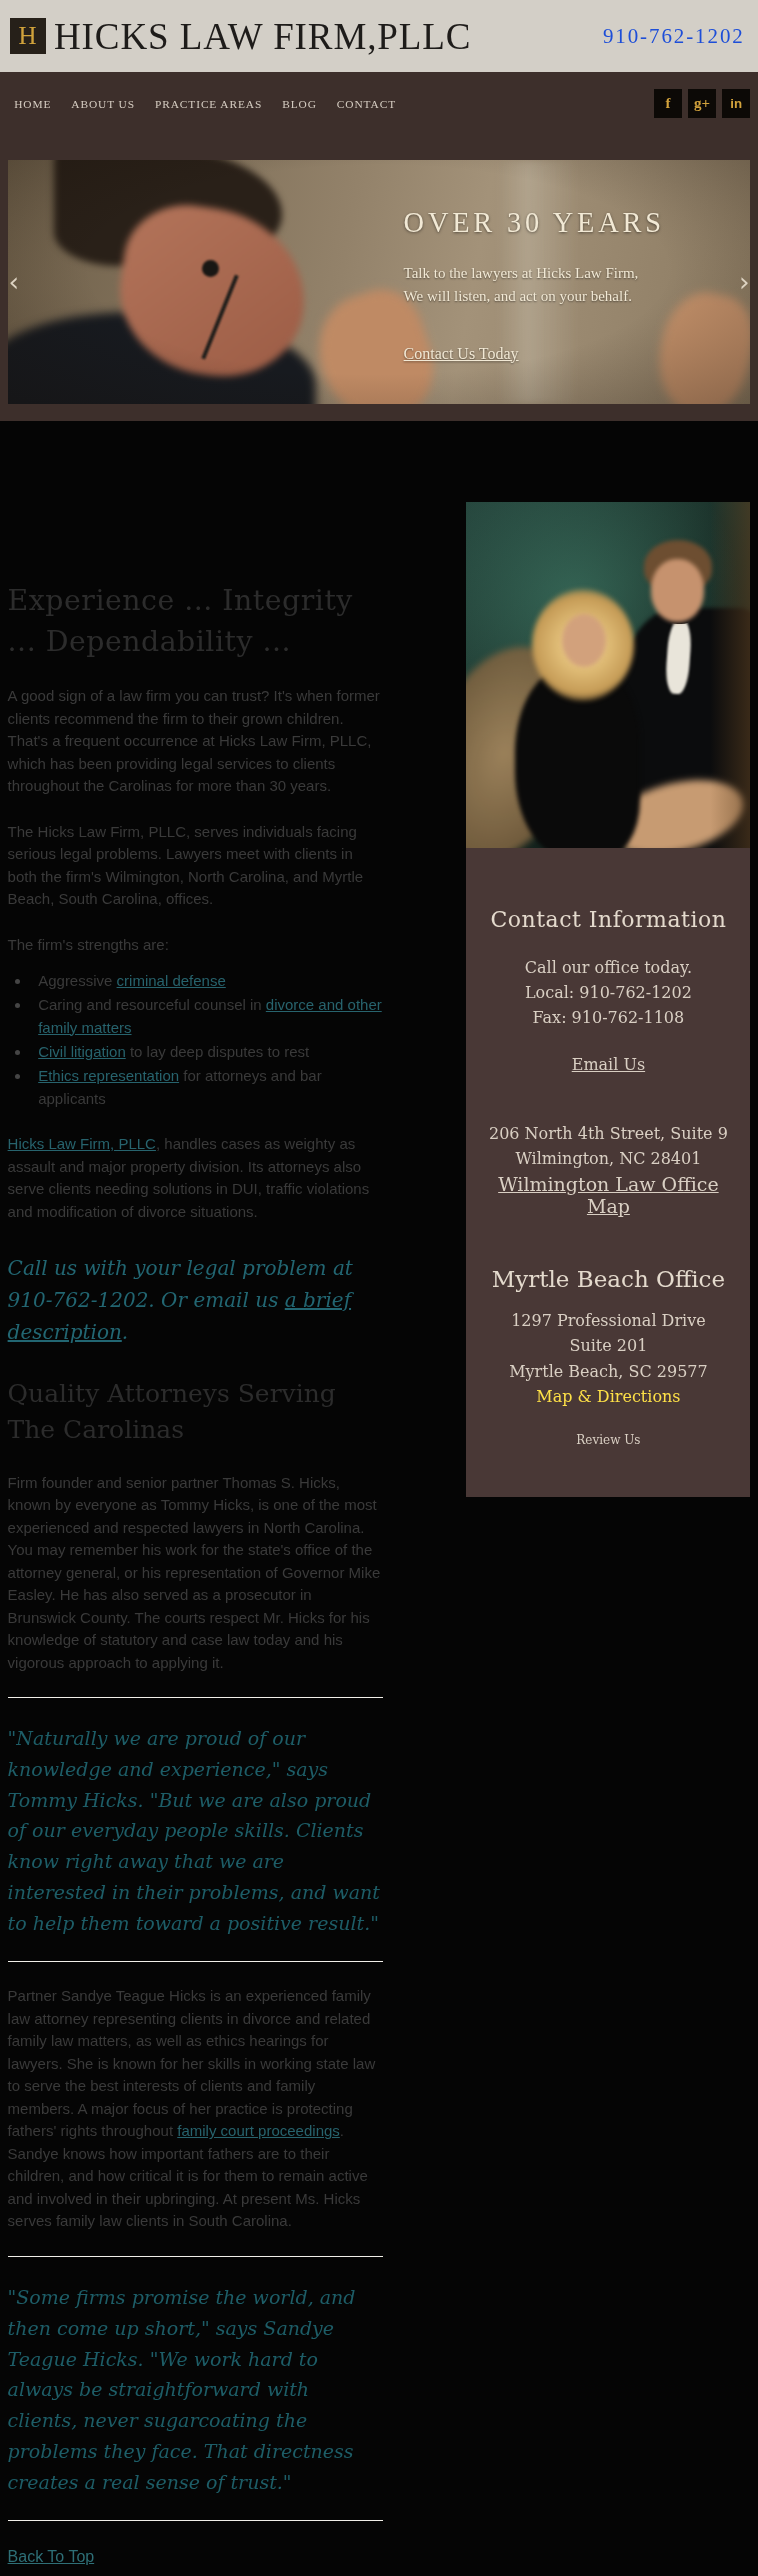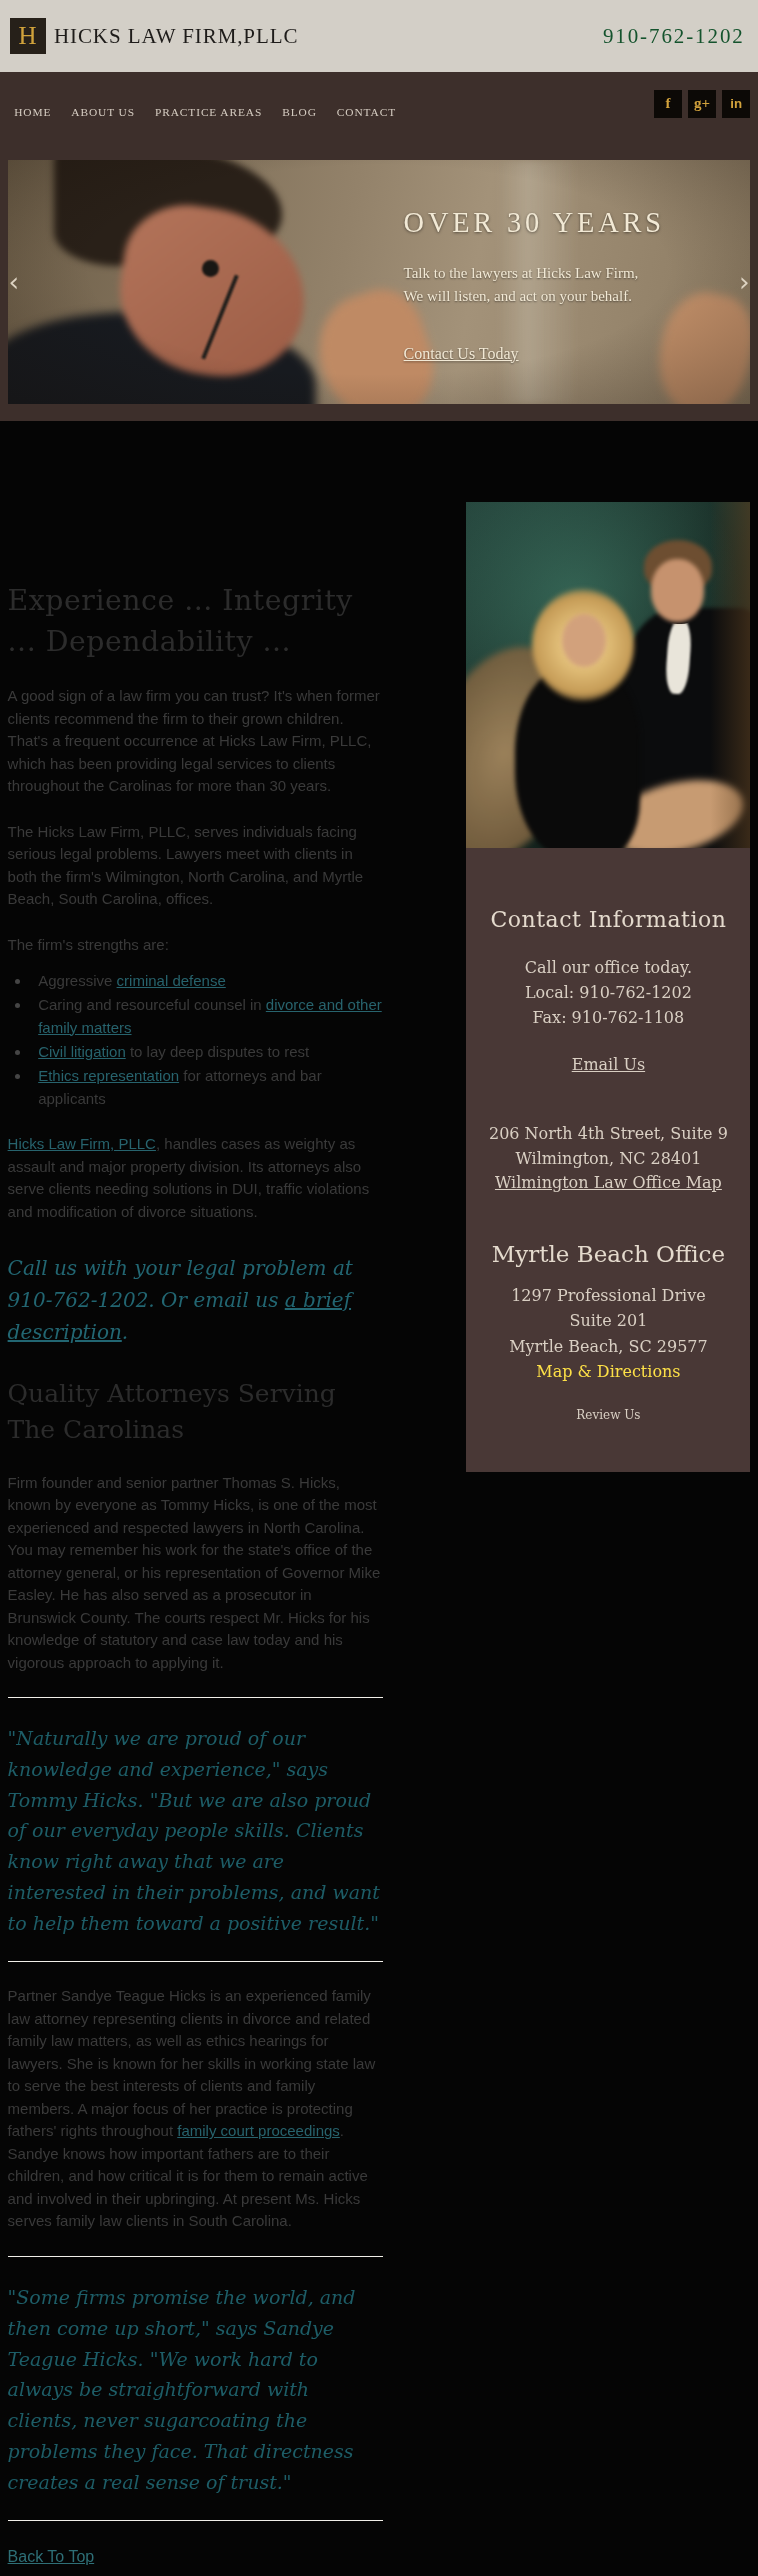--- a/index.html
+++ b/index.html
@@ -4,26 +4,26 @@
 <style>
   * { box-sizing: border-box; margin: 0; padding: 0; }
   body { background:#050505; font-family:"Liberation Sans", sans-serif; }
   .page { width:758px; margin:0 auto; position:relative; background:#050505; }
 
   
   .site-header { height:72px; background:#d3cfc7; display:flex; align-items:center; padding:0 9.5px; }
   .brand { display:flex; align-items:center; gap:8.5px; text-decoration:none; }
   .logo { width:36px; height:36px; background:#262019; display:flex; align-items:center; justify-content:center;
           font-family:"Liberation Serif", serif; font-size:25px; color:#d0a23b; }
-  .firm-name { font-family:"Liberation Serif", serif; font-size:21px; color:#1e1c1a; letter-spacing:0.9px; }
-  .phone { margin-left:auto; font-family:"Liberation Serif", serif; font-size:21px; color:#14532d; letter-spacing:1.9px; padding-right:3.8px; }
+  .firm-name { font-family:"Liberation Serif", serif; font-size:37px; color:#1e1c1a; letter-spacing:0.9px; }
+  .phone { margin-left:auto; font-family:"Liberation Serif", serif; font-size:21px; color:#1d4ed8; letter-spacing:1.9px; padding-right:3.8px; }
 
   
   .brown-zone { background:#3d2f2b; padding:0 7.6px 17px; position:relative; }
-  .nav-row { display:flex; align-items:flex-end; padding:17px 0 0; height:46px; }
+  .nav-row { display:flex; align-items:center; padding:17px 0 0; height:46px; }
   .nav-list { list-style:none; display:flex; gap:20px; padding-left:6.6px; }
   .nav-list li { font-family:"Liberation Serif", serif; font-size:11.4px; letter-spacing:0.9px; color:#d6cdc2; cursor:pointer; }
   .social { margin-left:auto; display:flex; gap:5.7px; }
   .social-btn { width:28.4px; height:28.4px; background:#0c0906; color:#d2a23c; display:flex; align-items:center; justify-content:center;
                 font-family:"Liberation Serif", serif; font-size:15px; font-weight:bold; text-decoration:none; cursor:pointer; }
   .social-btn.sans { font-family:"Liberation Sans", sans-serif; font-size:13.3px; }
 
   
   .hero { margin-top:42px; height:244px; position:relative; background:linear-gradient(100deg,#6e5f49,#93826a 45%,#a39279 62%,#8b7a61 100%); overflow:hidden; }
   .hero-band { position:absolute; inset:0; background:linear-gradient(to right, transparent 66%, rgba(222,216,200,.28) 70%, transparent 77%); filter:blur(3.8px); }
@@ -80,21 +80,21 @@
   .px-shirt { left:201px; top:118px; width:23px; height:74px; background:#e9e5da; border-radius:40%; transform:rotate(4deg); filter:blur(0.9px); }
   .px-bow { left:203px; top:112px; width:21px; height:9.5px; background:#0c0d0e; border-radius:40%; }
 
   .contact-box { width:284px; background:#493836; color:#d9cfc3; text-align:center; padding:59px 17px 49px;
                  font-family:"DejaVu Serif", serif; }
   .cb-h { font-size:22px; font-weight:normal; color:#e4dacd; letter-spacing:0.5px; }
   .cb-line { font-size:16px; line-height:1.4; margin-top:2.8px; }
   .cb-group1 { margin-top:25px; }
   .cb-email { display:inline-block; margin-top:25px; font-size:16px; color:#d9cfc3; text-decoration:underline; cursor:pointer; }
   .cb-addr { margin-top:49px; }
-  .cb-maplink { display:inline-block; font-size:16px; color:#d9cfc3; text-decoration:underline; cursor:pointer; margin-top:2.8px; }
+  .cb-maplink { display:inline-block; font-size:19px; color:#d9cfc3; text-decoration:underline; cursor:pointer; margin-top:2.8px; }
   .cb-office2 { margin-top:49px; font-size:23px; font-weight:normal; color:#e4dacd; }
   .cb-addr2 { margin-top:18px; }
   .cb-plain { display:block; font-size:16px; line-height:1.4; margin-top:2.8px; color:#fde047; text-decoration:none; cursor:pointer; }
   .cb-review { display:inline-block; margin-top:25px; font-size:12px; color:#d9cfc3; text-decoration:none; cursor:pointer; }
 </style>
 </head>
 <body>
 
 <div class="page">
 

